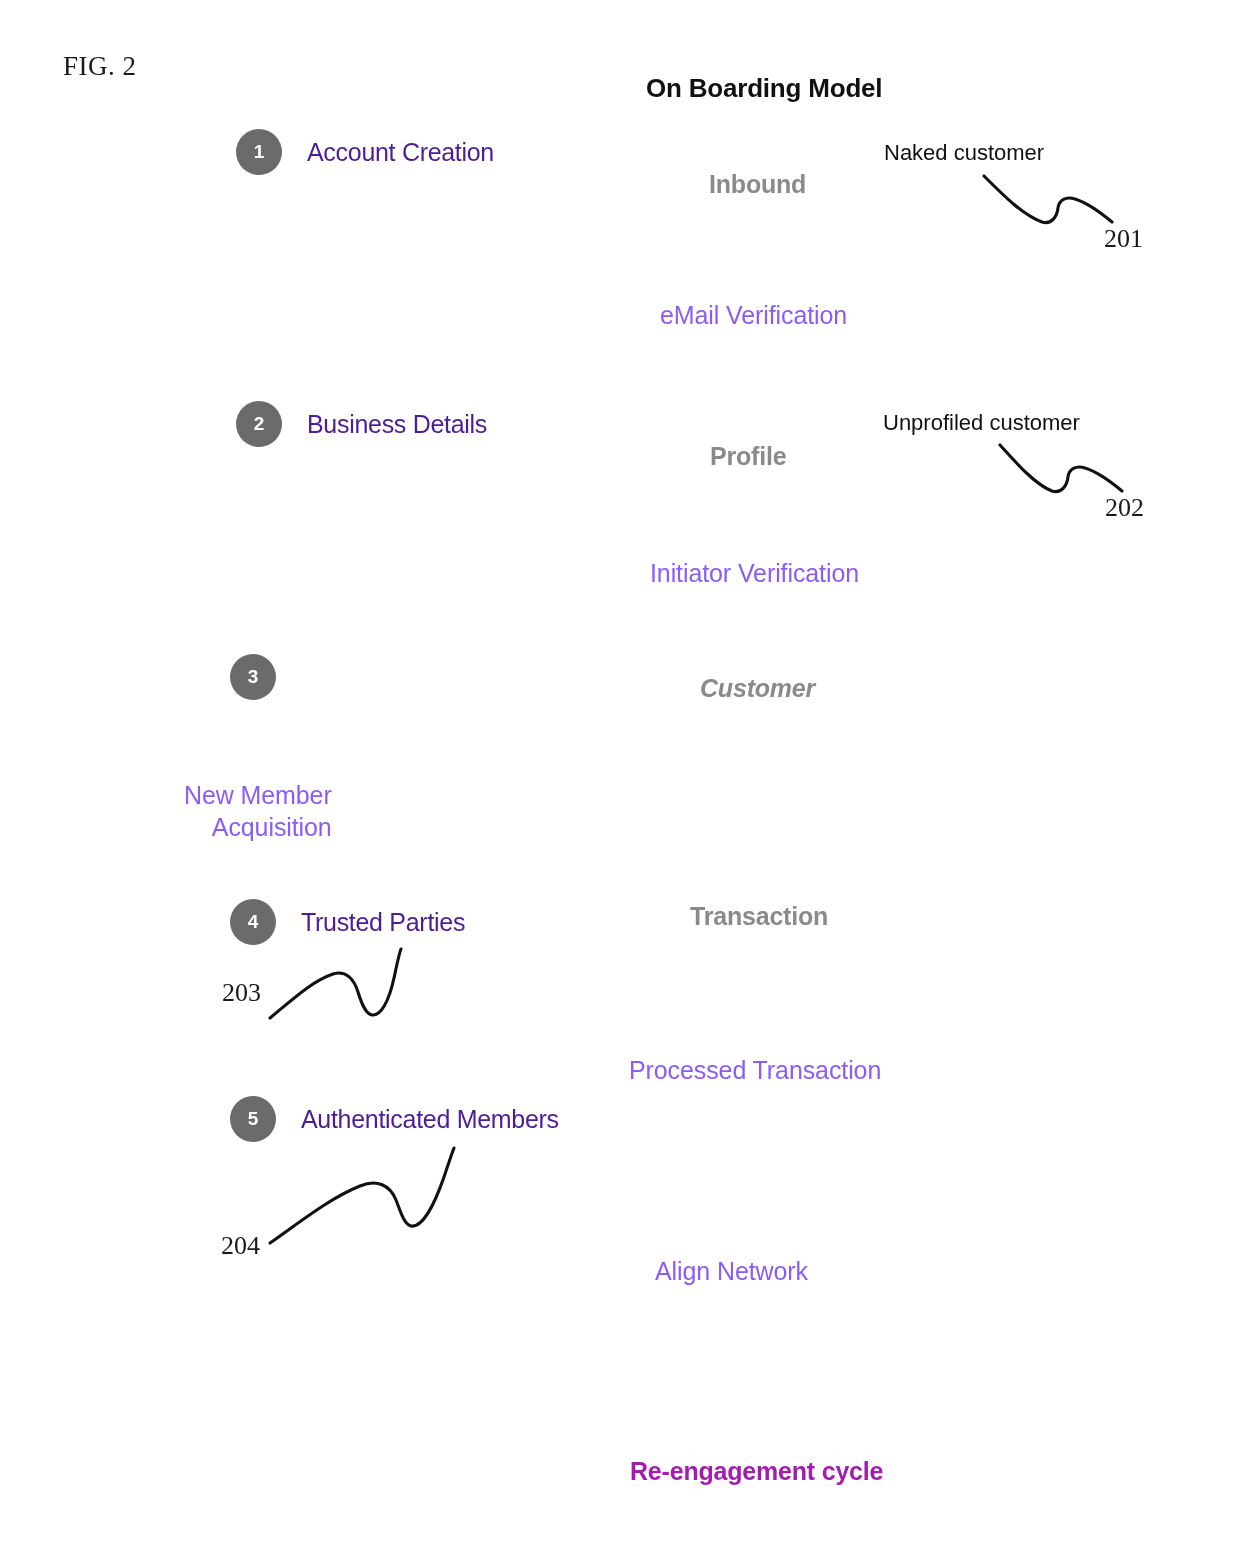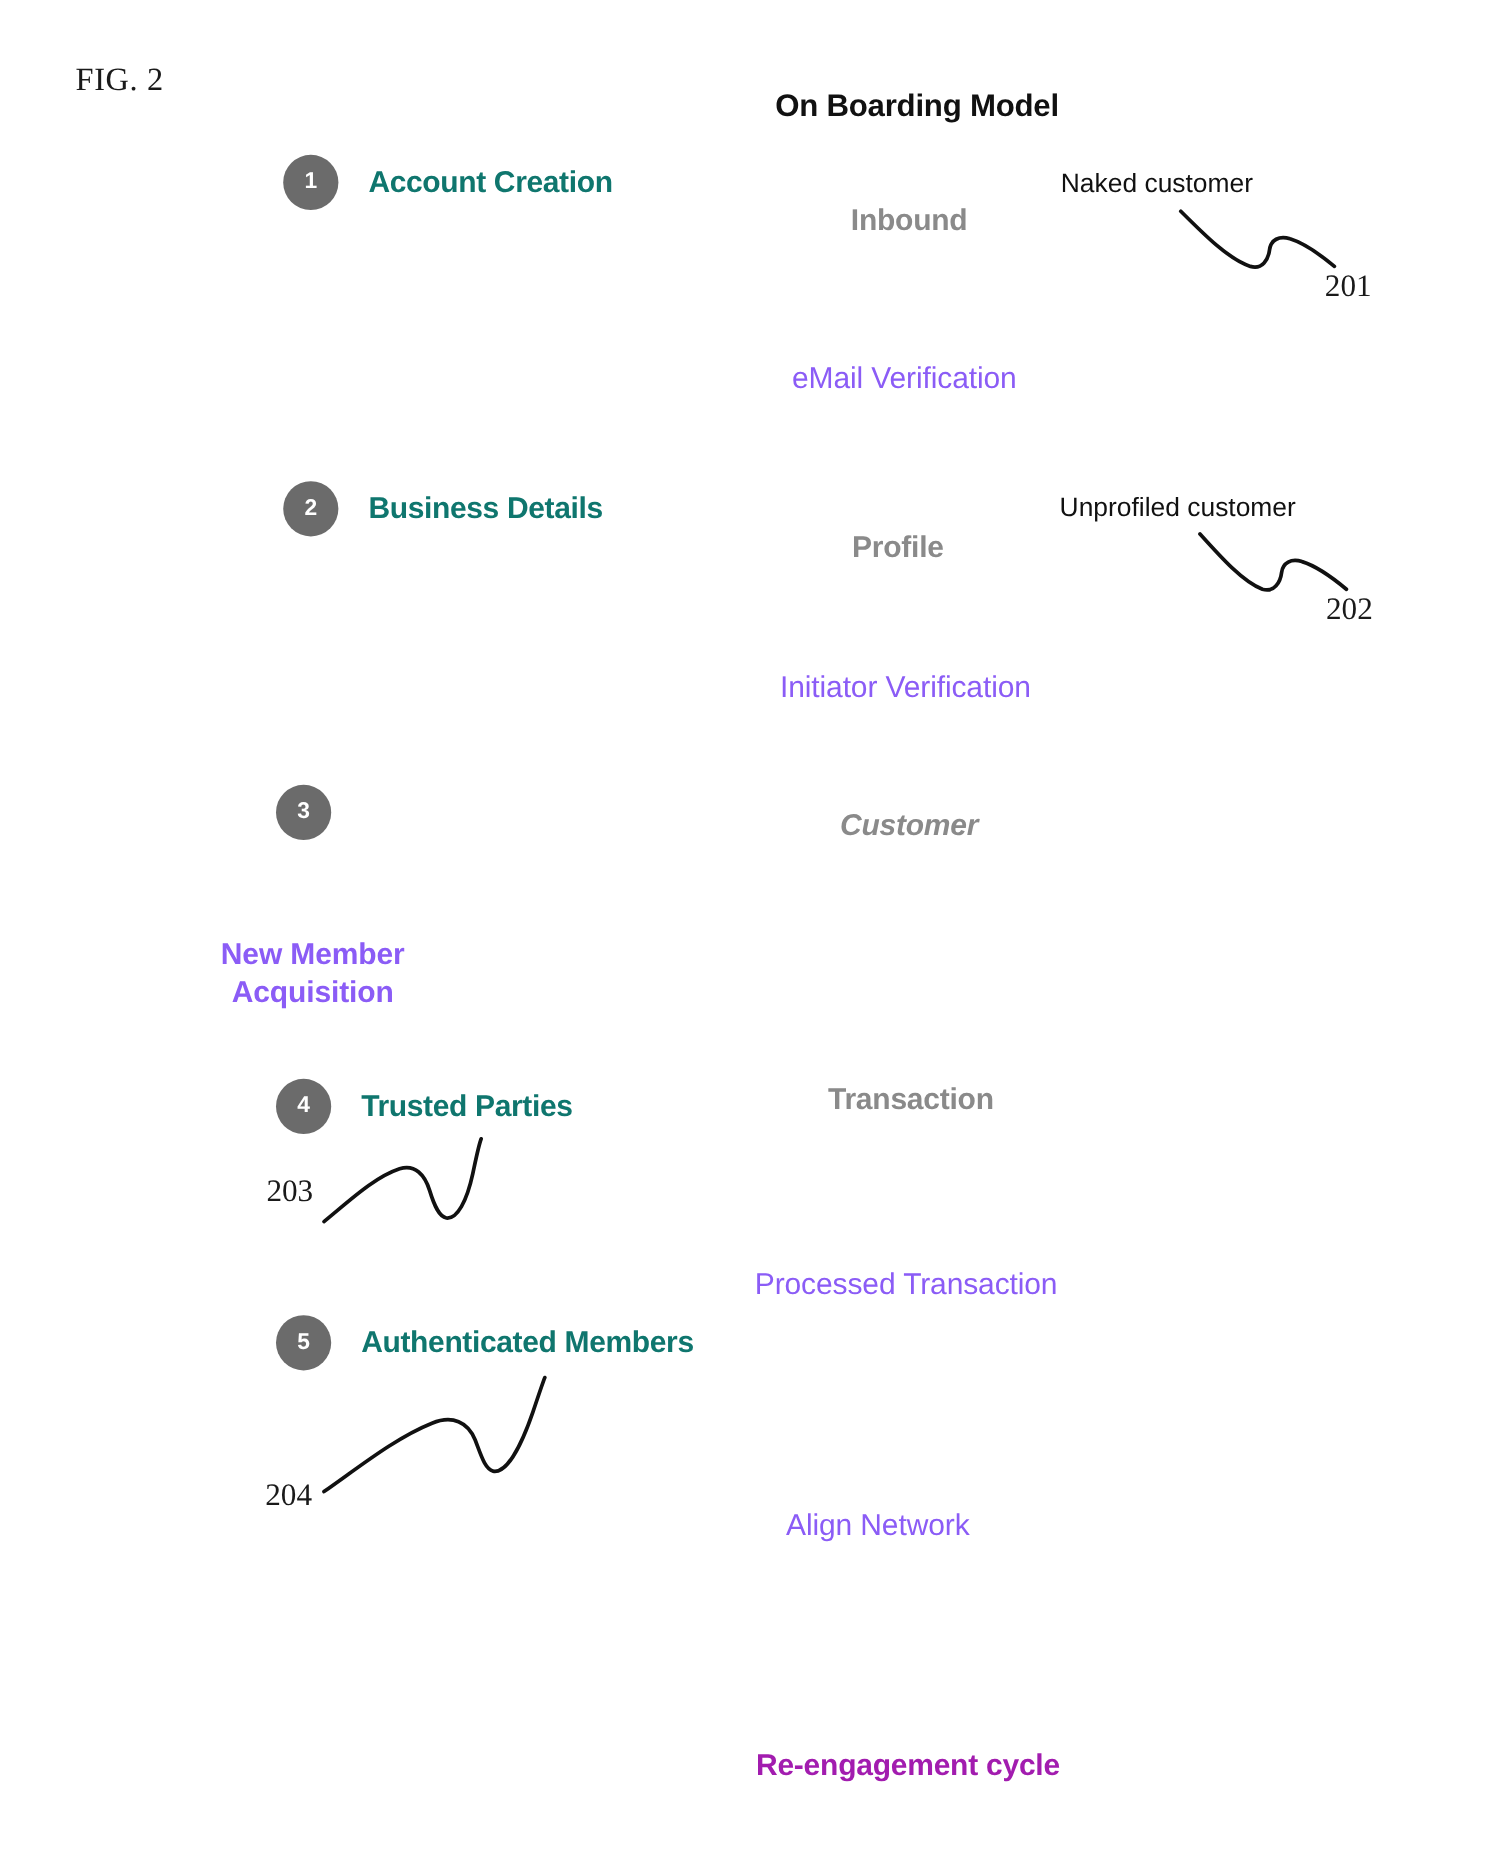--- a/index.html
+++ b/index.html
@@ -62,23 +62,23 @@
     display: flex;
     align-items: center;
     justify-content: center;
     font-family: "Liberation Sans", sans-serif;
     font-weight: bold;
     font-size: 19px;
     flex: 0 0 auto;
   }
   .step-label {
     font-family: "Liberation Sans", sans-serif;
-    font-weight: bold;
-    font-size: 25px;
-    color: #0f766e;
+    font-weight: normal;
+    font-size: 25px;
+    color: #4c1d95;
     white-space: nowrap;
     margin-left: 25px;
     letter-spacing: -0.3px;
   }
 
   
   .stage-label {
     font-family: "Liberation Sans", sans-serif;
     font-weight: bold;
     font-size: 25px;
@@ -92,22 +92,21 @@
     font-family: "Liberation Sans", sans-serif;
     font-weight: normal;
     font-size: 25px;
     color: #8b5cf6;
     white-space: nowrap;
     letter-spacing: -0.1px;
   }
   .process-label.two-line {
     white-space: pre-line;
     line-height: 1.28;
-    text-align: center;
-    font-weight: bold;
+    text-align: right;
   }
 
   
   .callout-text {
     font-family: "Liberation Sans", sans-serif;
     font-weight: normal;
     font-size: 22px;
     color: #111111;
     white-space: nowrap;
   }

